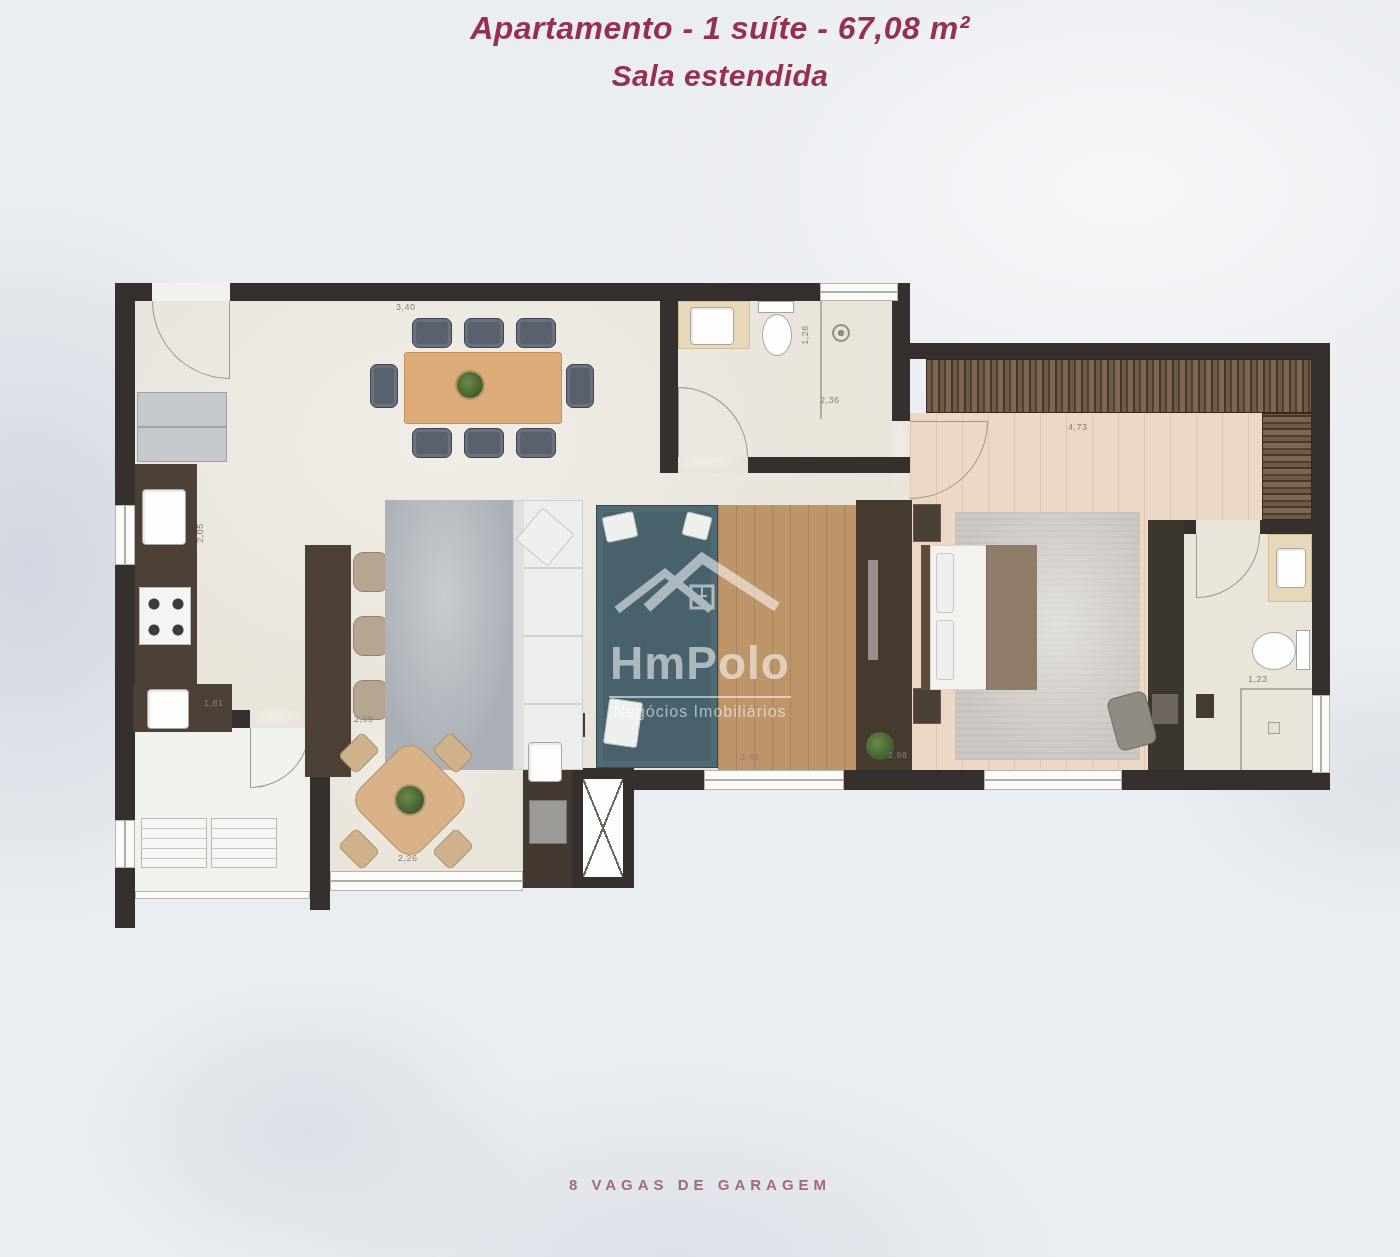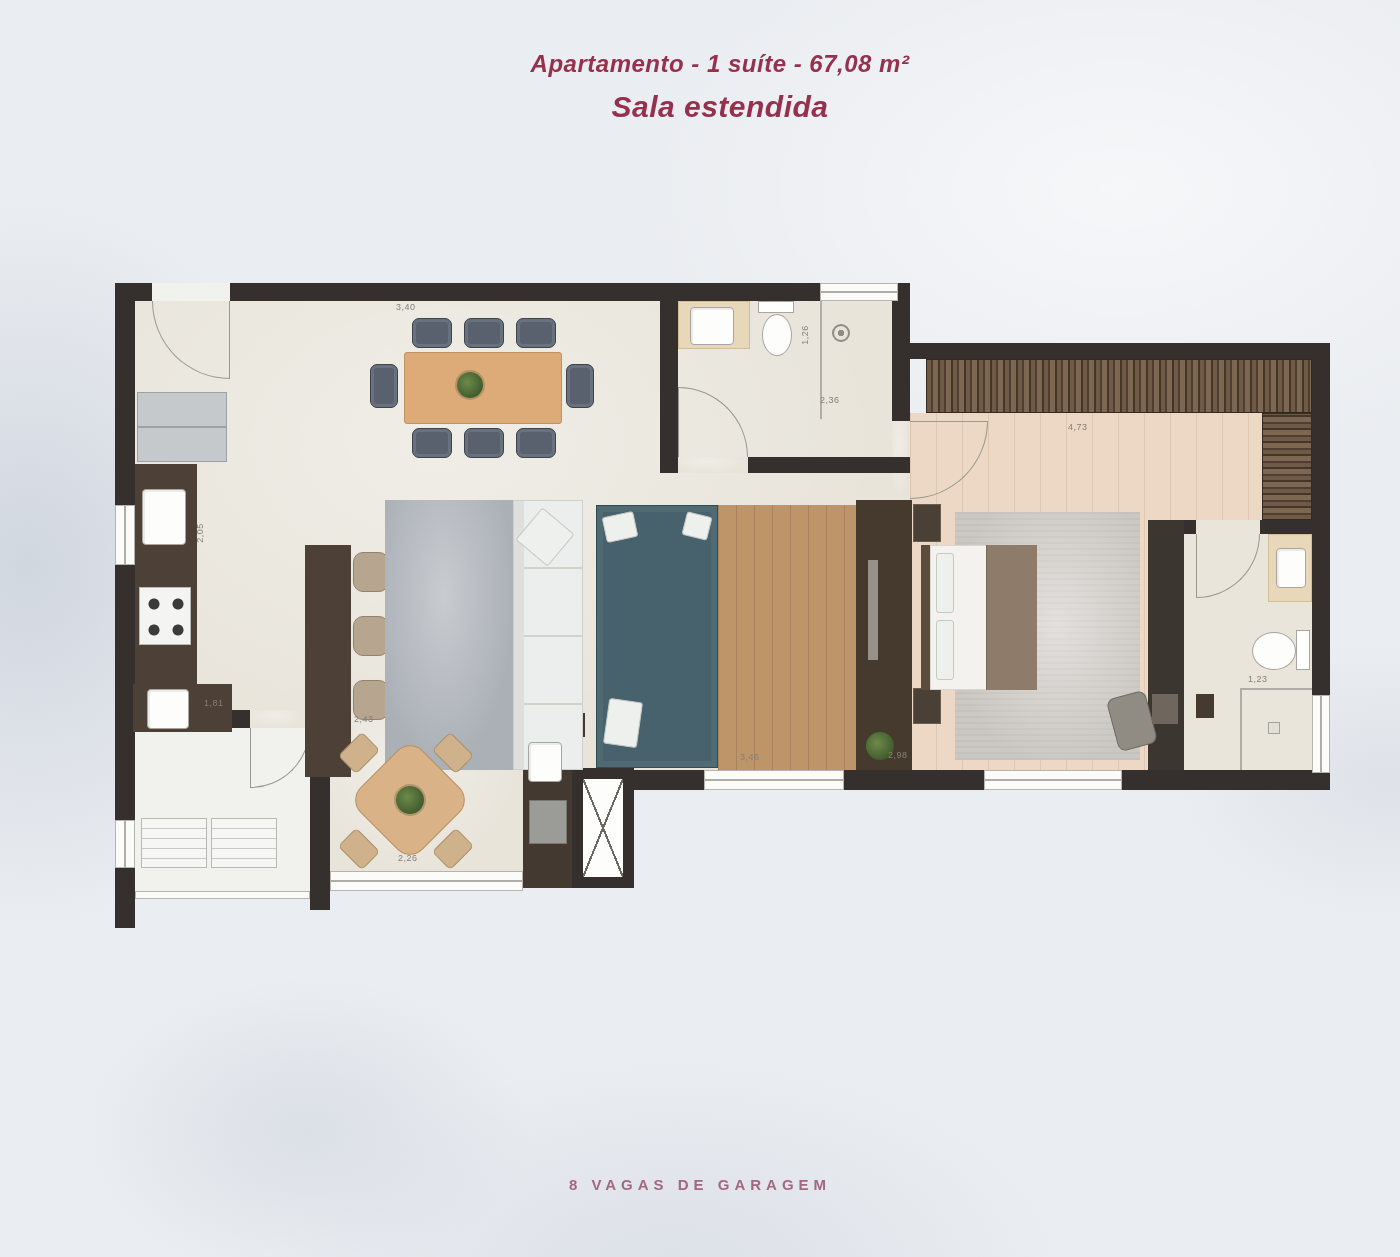--- a/index.html
+++ b/index.html
@@ -6,21 +6,21 @@
   body{font-family:"Liberation Sans",sans-serif;}
   .canvas{position:relative;width:1400px;height:1257px;background:#eaedf1;overflow:hidden;}
   .grain{position:absolute;inset:0;background:
     radial-gradient(ellipse 420px 520px at 2% 45%, rgba(188,196,209,.55), transparent 70%),
     radial-gradient(ellipse 560px 300px at 48% 101%, rgba(203,209,220,.45), transparent 70%),
     radial-gradient(ellipse 320px 220px at 22% 90%, rgba(196,203,214,.40), transparent 70%),
     radial-gradient(ellipse 300px 200px at 99% 62%, rgba(201,207,217,.35), transparent 70%),
     radial-gradient(ellipse 700px 420px at 80% 15%, rgba(255,255,255,.55), transparent 70%);}
   .header{position:absolute;left:40px;right:0;top:10px;text-align:center;color:#96314d;
     font-style:italic;font-weight:bold;}
-  .title1{font-size:24px;letter-spacing:.5px;margin-top:40px;}
+  .title1{font-size:32px;letter-spacing:.5px;}
   .title2{font-size:30px;margin-top:12px;letter-spacing:.5px;}
   .plan *{box-sizing:border-box;}
   .abs{position:absolute;}
   .w{position:absolute;background:#35302d;}
   .floor{position:absolute;}
   .floor-main{background:#e8e4da;background-image:radial-gradient(ellipse at 40% 30%, rgba(255,255,255,.35), transparent 70%);}
   .floor-wood{background:#bd9569;background-image:repeating-linear-gradient(90deg, rgba(86,58,35,.20) 0 1px, transparent 1px 18px);}
   .floor-suite{background:#ecd8c4;background-image:repeating-linear-gradient(90deg, rgba(150,110,80,.16) 0 1px, transparent 1px 26px);}
   .floor-white{background:#f1f1ee;}
   .floor-bath{background:#e9e5db;}
@@ -200,27 +200,38 @@
     <div class="abs" style="left:1252px;top:632px;width:44px;height:38px;background:#fdfdfc;border:1px solid #a8a5a0;border-radius:50%"></div>
     <div class="abs" style="left:1240px;top:688px;width:72px;height:2px;background:#b0ada7"></div>
     <div class="abs" style="left:1240px;top:688px;width:2px;height:82px;background:#b0ada7"></div>
     <div class="abs" style="left:1268px;top:722px;width:12px;height:12px;border:1px solid #a5a29b;background:#e3e0d8"></div>
     <div class="abs" style="left:1196px;top:694px;width:18px;height:24px;background:#46392e"></div>
     <div class="abs" style="left:1152px;top:694px;width:26px;height:30px;background:#6f675d"></div>
 
     <div class="dim" style="left:396px;top:302px">3,40</div>
     <div class="dim dim-v" style="left:190px;top:528px">2,05</div>
     <div class="dim" style="left:204px;top:698px">1,81</div>
-    <div class="dim" style="left:354px;top:714px">2,43</div>
+    <div class="dim" style="left:354px;top:714px">2,99</div>
     <div class="dim" style="left:398px;top:853px">2,26</div>
     <div class="dim dim-v" style="left:795px;top:330px">1,26</div>
     <div class="dim" style="left:820px;top:395px">2,36</div>
     <div class="dim" style="left:1068px;top:422px">4,73</div>
     <div class="dim" style="left:888px;top:750px">2,98</div>
     <div class="dim" style="left:740px;top:752px">3,46</div>
     <div class="dim" style="left:1248px;top:674px">1,23</div>
   </div>
 
+  <div class="watermark">
+    <svg width="210" height="92" viewBox="0 0 210 92">
+      <path d="M 22 66 L 70 29 L 116 66" fill="none" stroke="#ffffff" stroke-width="8"></path>
+      <path d="M 52 64 L 107 14 L 182 63" fill="none" stroke="#ffffff" stroke-width="10"></path>
+      <rect x="96" y="42" width="22" height="22" fill="none" stroke="#ffffff" stroke-width="3"></rect>
+      <path d="M 102 52 L 112 52 M 102 58 L 112 58 M 107 42 L 107 64" stroke="#ffffff" stroke-width="2" fill="none"></path>
+    </svg>
+    <div class="wm-brand">HmPolo</div>
+    <div class="wm-rule"></div>
+    <div class="wm-tagline">Negócios Imobiliários</div>
+  </div>
 
   <div class="footer">
     <span>8 VAGAS DE GARAGEM</span>
   </div>
 </div>
 
 </body></html>

